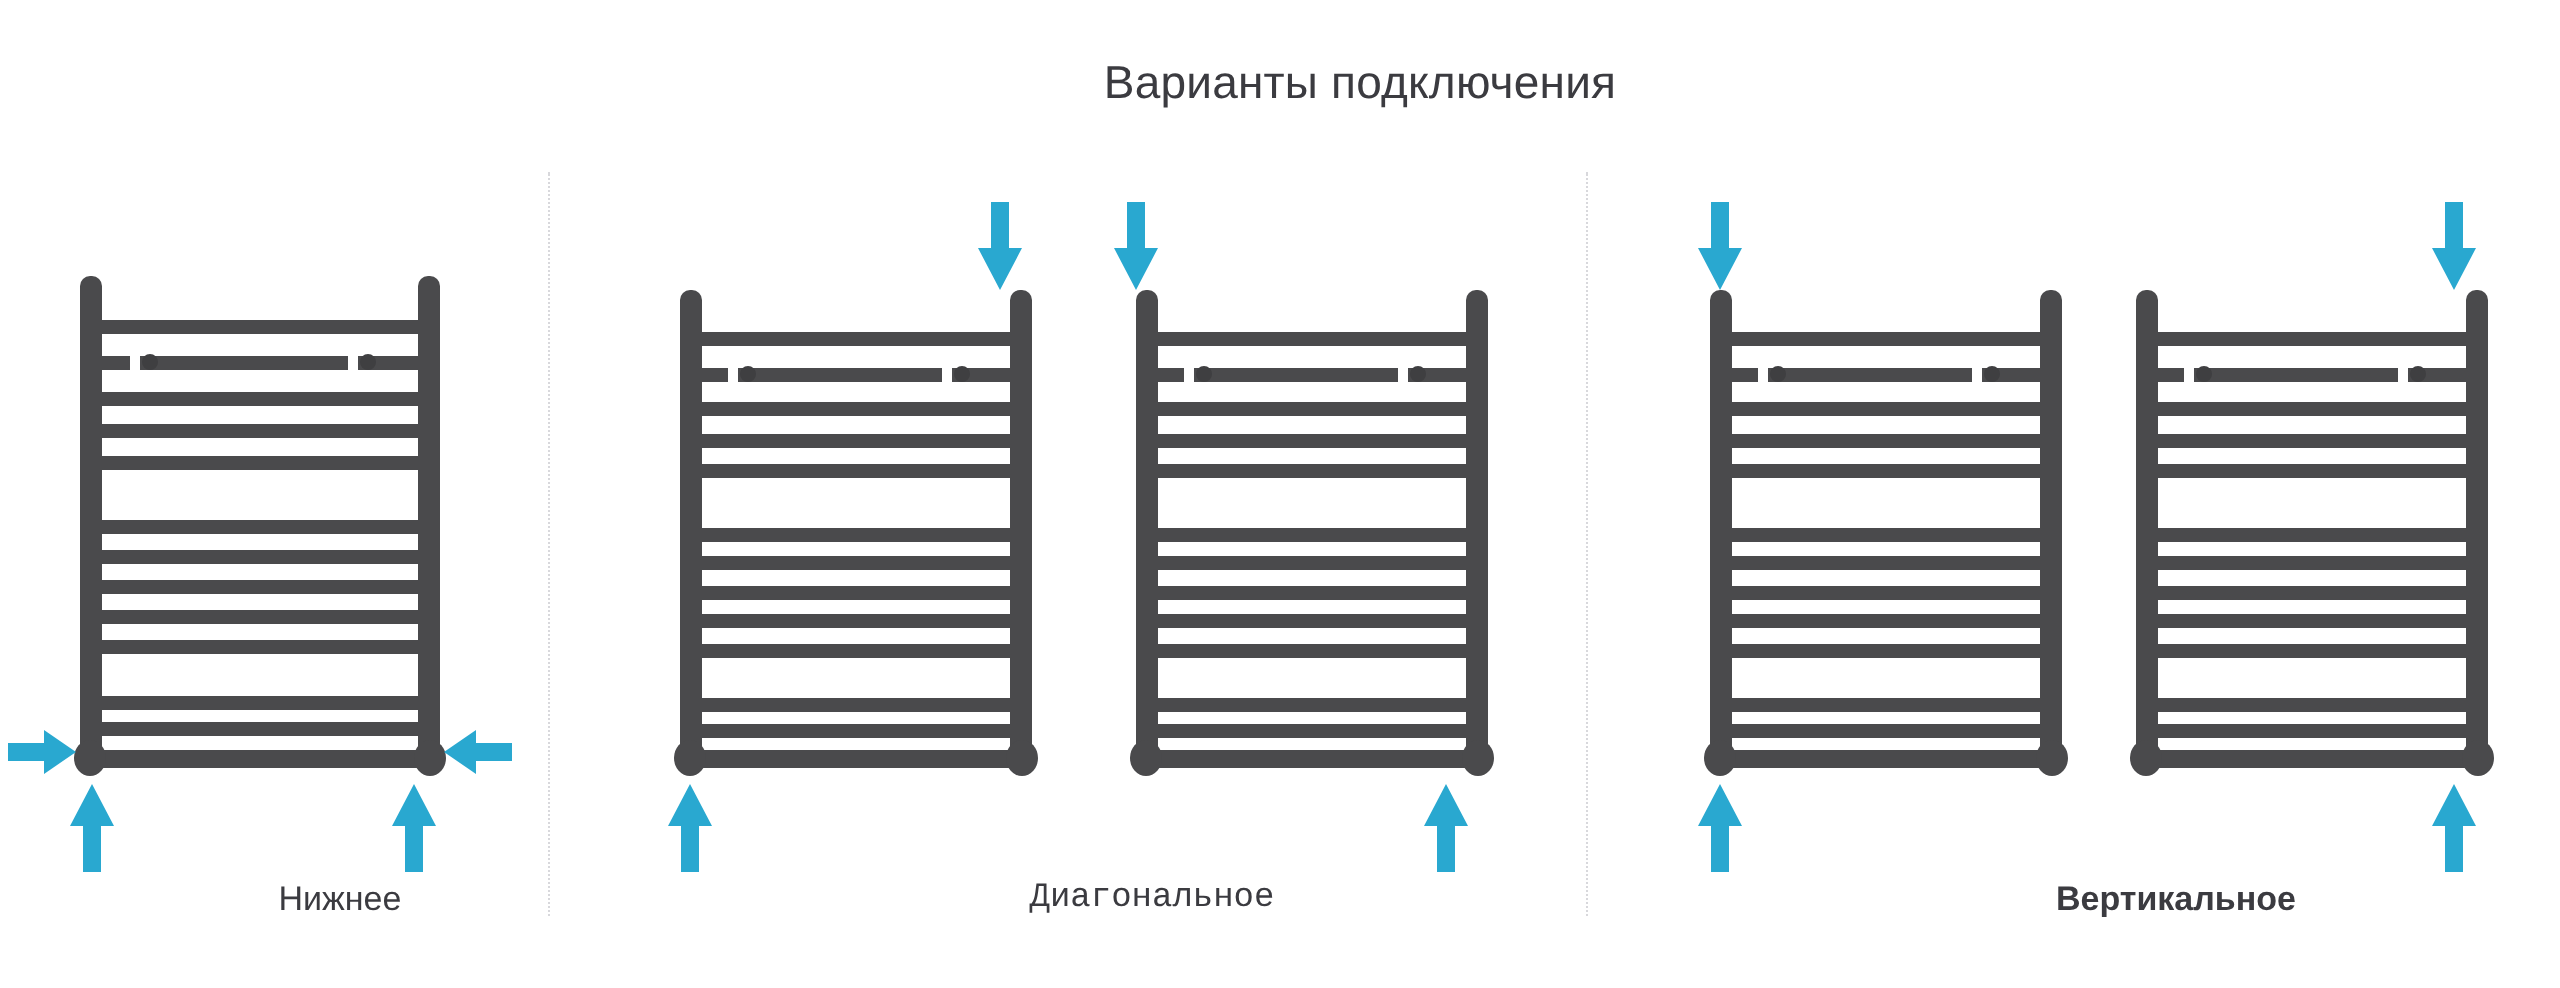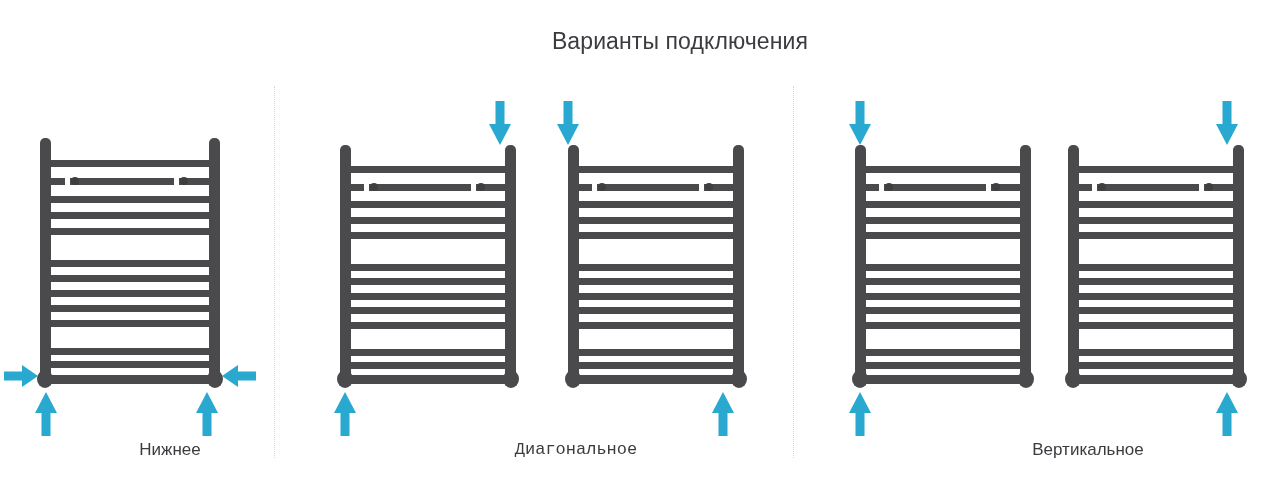--- a/index.html
+++ b/index.html
@@ -297,16 +297,16 @@
       <div class="arrow" style="left: 1216px; top: 101px;">
         <svg width="22" height="44" viewBox="0 0 22 44">
           <polygon points="6.5,0 15.5,0 15.5,23 22,23 11,44 0,23 6.5,23" fill="#29a8d0"></polygon>
         </svg>
       </div>
       <div class="arrow" style="left: 1216px; top: 392px;">
         <svg width="22" height="44" viewBox="0 0 22 44">
           <polygon points="11,0 22,21 15.5,21 15.5,44 6.5,44 6.5,21 0,21" fill="#29a8d0"></polygon>
         </svg>
       </div>
-      <div class="section-label nosel" style="left: 948px; width: 200px;">Вертикальное</div>
+      <div class="section-label nosel" style="left: 948px; width: 200px; font-weight: bold;">Вертикальное</div>
     </div>
 
 </div>
 
 </body></html>

